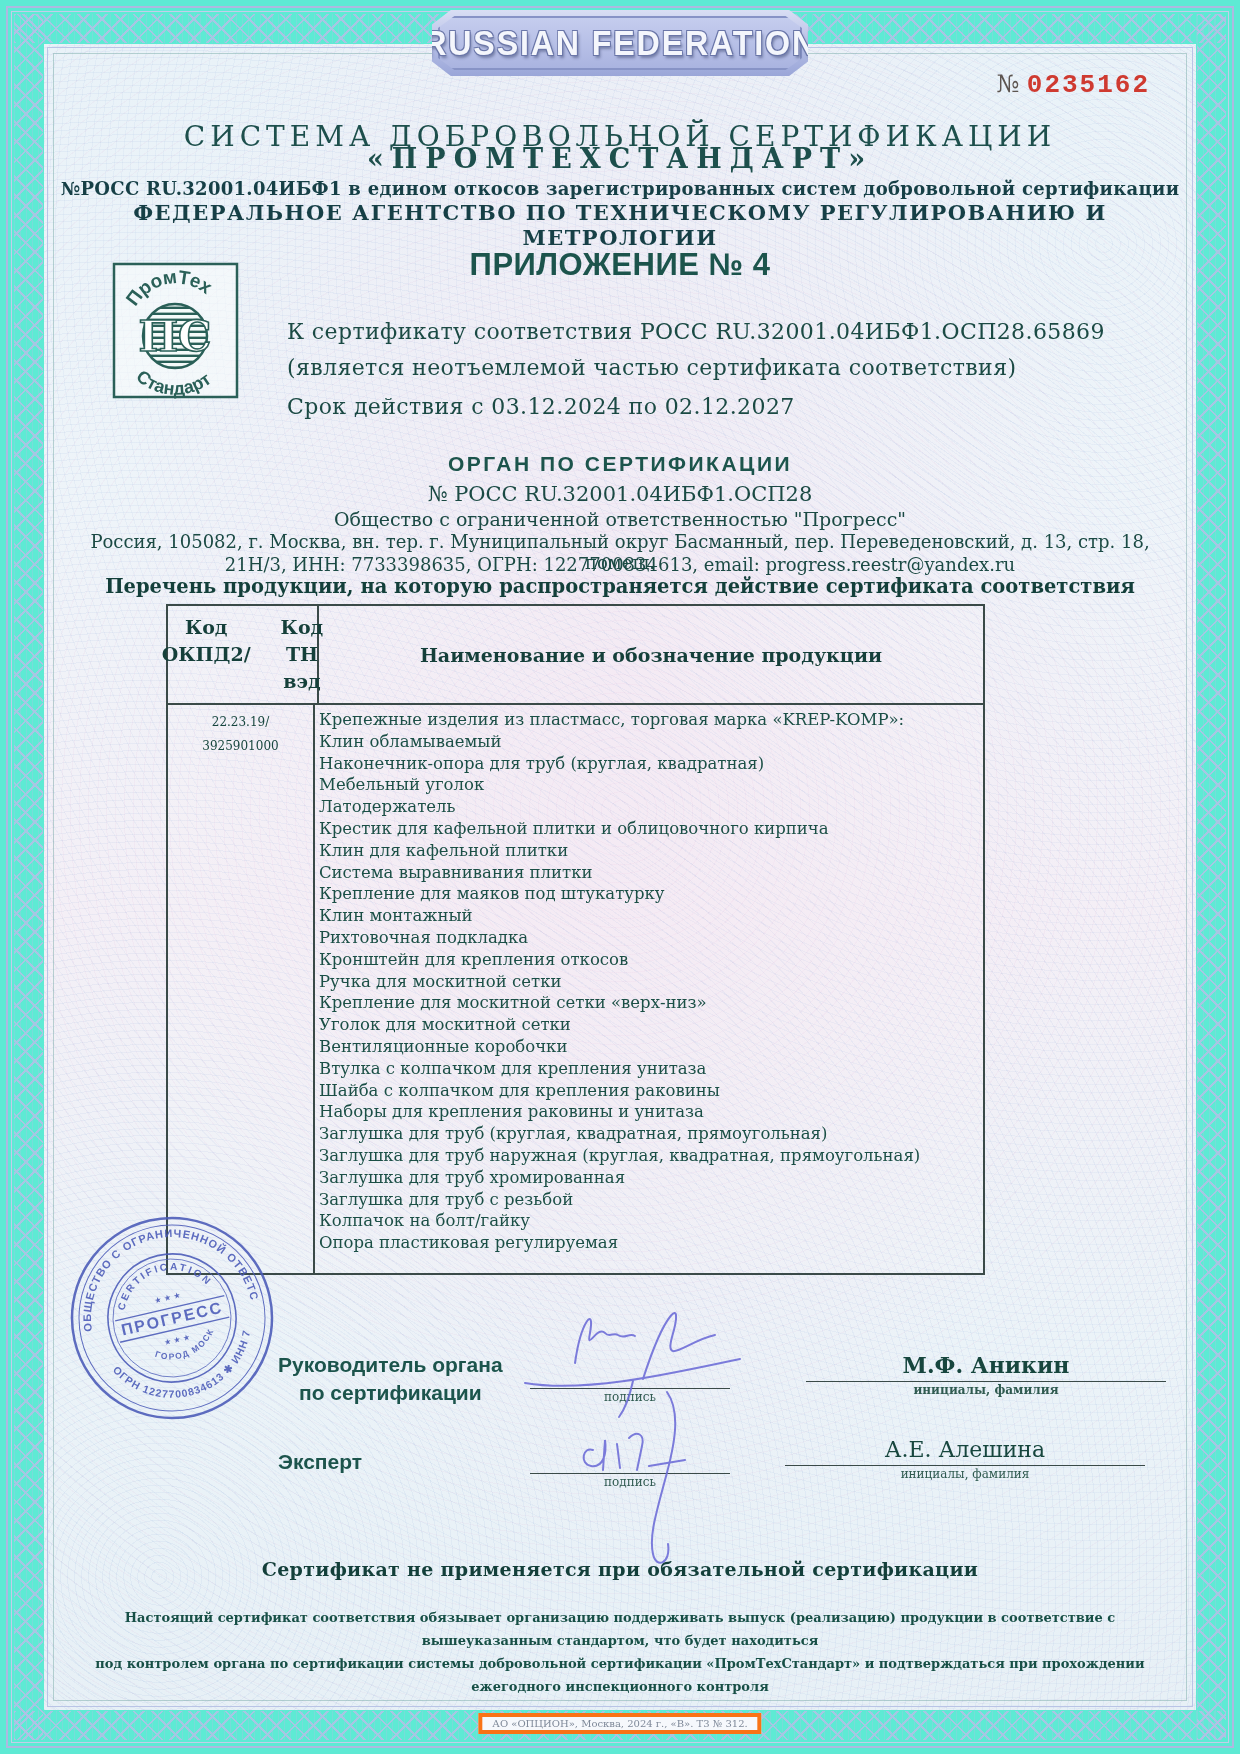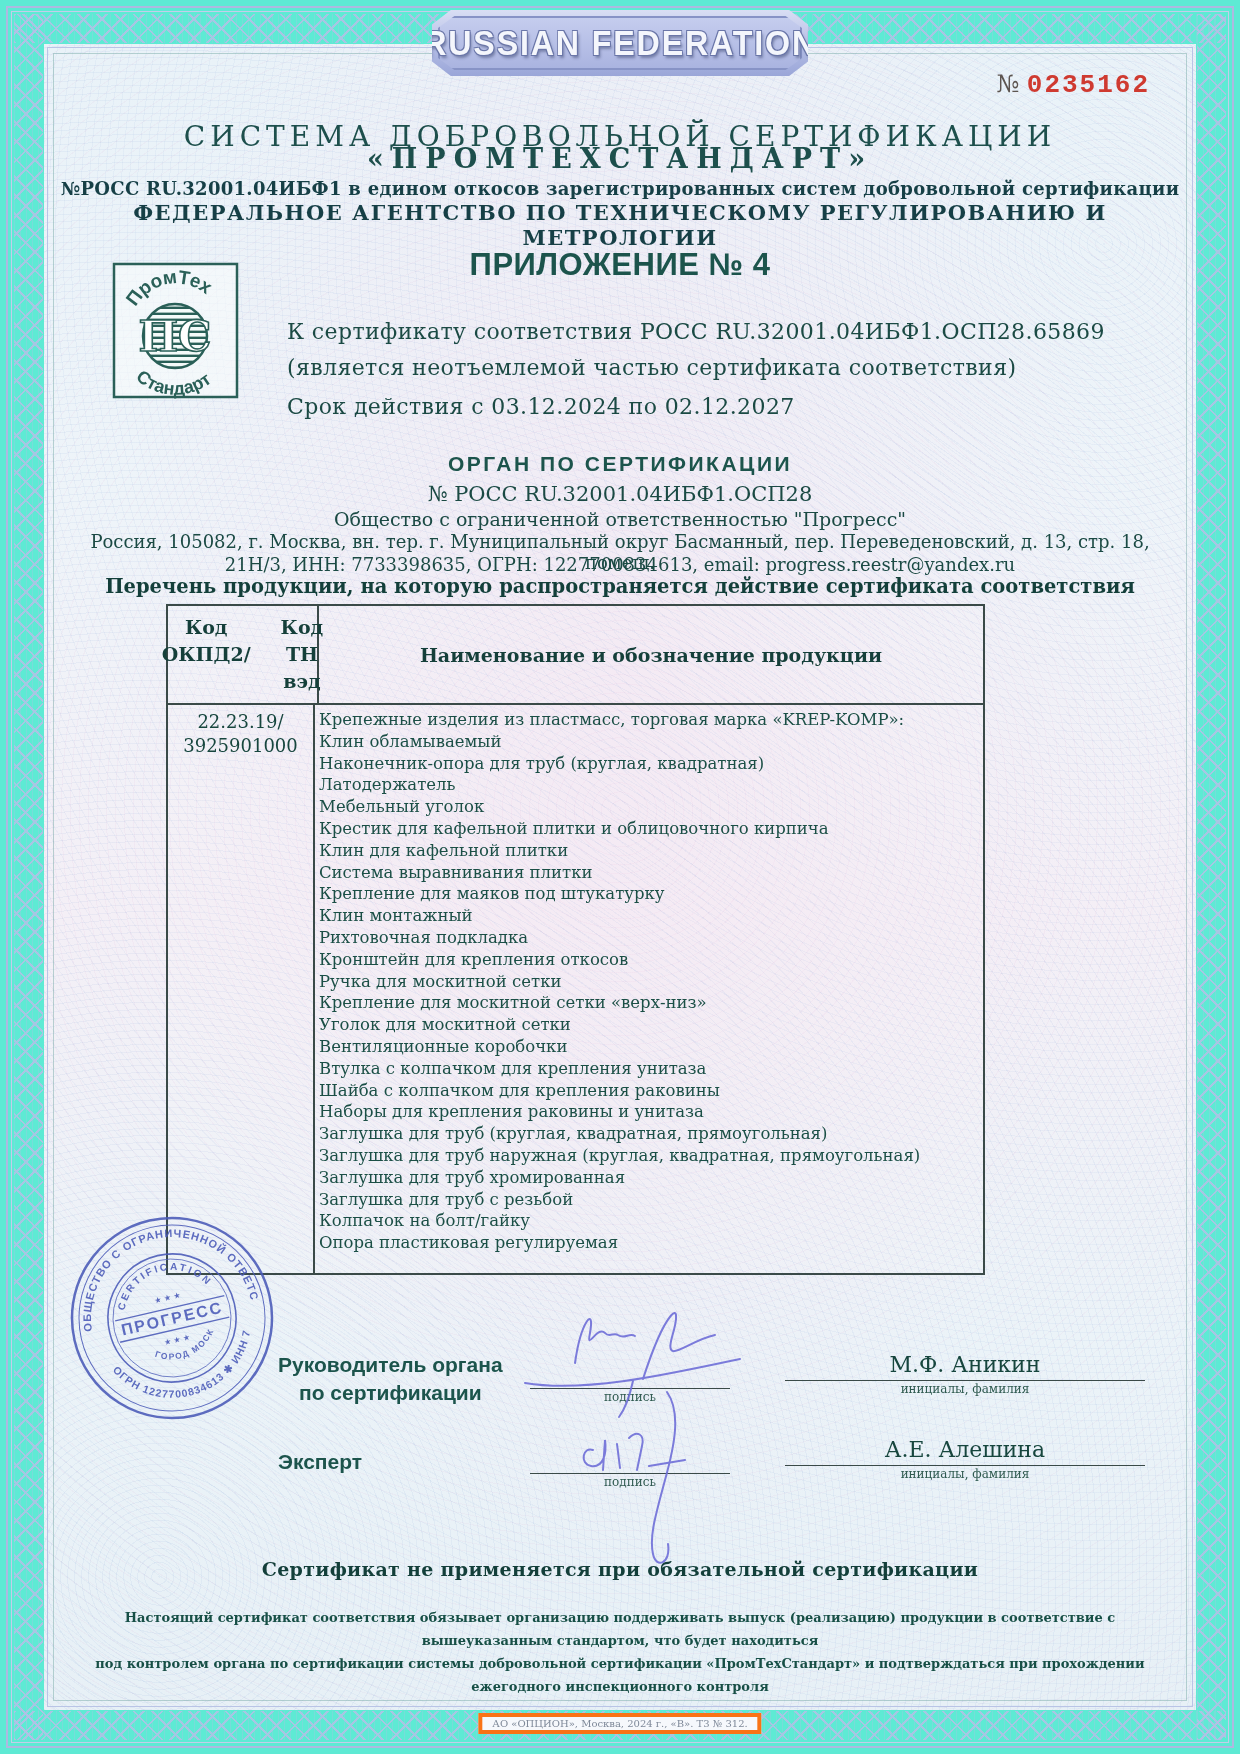--- a/index.html
+++ b/index.html
@@ -75,37 +75,37 @@
   .products-header{top:575px;font-size:19.5px;font-weight:bold;color:#133f3a;}
 
   
   .ptable{position:absolute;left:166px;top:604px;width:815px;border:2px solid #3a4a48;background:rgba(255,255,255,.08);}
   .t-head{display:flex;border-bottom:2px solid #3a4a48;}
   .t-h1{width:145px;flex:none;border-right:2px solid #3a4a48;display:flex;flex-direction:row;justify-content:center;text-align:center;
         font-size:19px;font-weight:bold;color:#153f3a;line-height:27px;padding:8px 2px;gap:30px;}
   .t-h2{flex:1;display:flex;align-items:center;justify-content:center;font-size:19px;font-weight:bold;color:#153f3a;}
   .t-body{display:flex;min-height:568px;}
   .t-c1{width:145px;flex:none;border-right:2px solid #3a4a48;text-align:center;padding-top:5px;
-        font-size:18px;line-height:24px;color:#17463e;}
+        font-size:12px;line-height:24px;color:#17463e;}
   .t-c2{flex:1;padding:4px 8px 8px 4px;}
   .product-line{font-size:16.5px;line-height:21.8px;color:#1b4f46;white-space:nowrap;}
 
   
   .stamp{position:absolute;left:66px;top:1212px;transform:rotate(-13deg);opacity:.88;z-index:1;}
   .role{position:absolute;left:278px;font-family:"Liberation Sans",sans-serif;font-size:21px;font-weight:bold;color:#1c544c;line-height:28px;z-index:2;text-align:center;}
   .role1{top:1351px;}
   .role2{top:1448px;}
   .sigline{position:absolute;width:200px;border-top:1.5px solid #3a4a48;text-align:center;z-index:2;}
   .sigline .cap, .nameline .cap{font-size:12px;color:#2f5a50;padding-top:1px;display:block;}
   .sl1{left:530px;top:1388px;}
   .sl2{left:530px;top:1473px;}
   .nameline{position:absolute;width:360px;text-align:center;z-index:2;}
   .nameline .nm{font-size:22px;color:#17463e;display:block;padding-bottom:3px;}
   .nameline .ln{border-top:1.5px solid #3a4a48;display:block;}
-  .nl1{left:785px;top:1352px;}
+  .nl1{left:806px;top:1352px;font-weight:bold;}
   .nl2{left:785px;top:1437px;}
   .sig-svg{position:absolute;z-index:3;}
   .sig1{left:515px;top:1275px;}
   .sig2{left:555px;top:1378px;}
 
   .mandatory{top:1558px;font-size:19px;font-weight:bold;color:#133f3a;letter-spacing:.3px;}
   .disclaimer{top:1606px;font-size:13px;font-weight:bold;color:#174f46;line-height:23px;}
   .printbox{position:absolute;left:50%;transform:translateX(-50%);bottom:20px;z-index:6;
     font-size:10px;color:#7e8898;background:#f6f8fc;border:4px solid #f97316;padding:1px 10px;white-space:nowrap;}
 </style>
@@ -183,22 +183,22 @@
     </div>
     <div class="t-body">
       <div class="t-c1">
         <div>22.23.19/</div>
         <div>3925901000</div>
       </div>
       <div class="t-c2">
           <div class="product-line">Крепежные изделия из пластмасс, торговая марка «KREP-KOMP»:</div>
           <div class="product-line">Клин обламываемый</div>
           <div class="product-line">Наконечник-опора для труб (круглая, квадратная)</div>
+          <div class="product-line">Мебельный уголок</div>
           <div class="product-line">Латодержатель</div>
-          <div class="product-line">Мебельный уголок</div>
           <div class="product-line">Крестик для кафельной плитки и облицовочного кирпича</div>
           <div class="product-line">Клин для кафельной плитки</div>
           <div class="product-line">Система выравнивания плитки</div>
           <div class="product-line">Крепление для маяков под штукатурку</div>
           <div class="product-line">Клин монтажный</div>
           <div class="product-line">Рихтовочная подкладка</div>
           <div class="product-line">Кронштейн для крепления откосов</div>
           <div class="product-line">Ручка для москитной сетки</div>
           <div class="product-line">Крепление для москитной сетки «верх-низ»</div>
           <div class="product-line">Уголок для москитной сетки</div>

